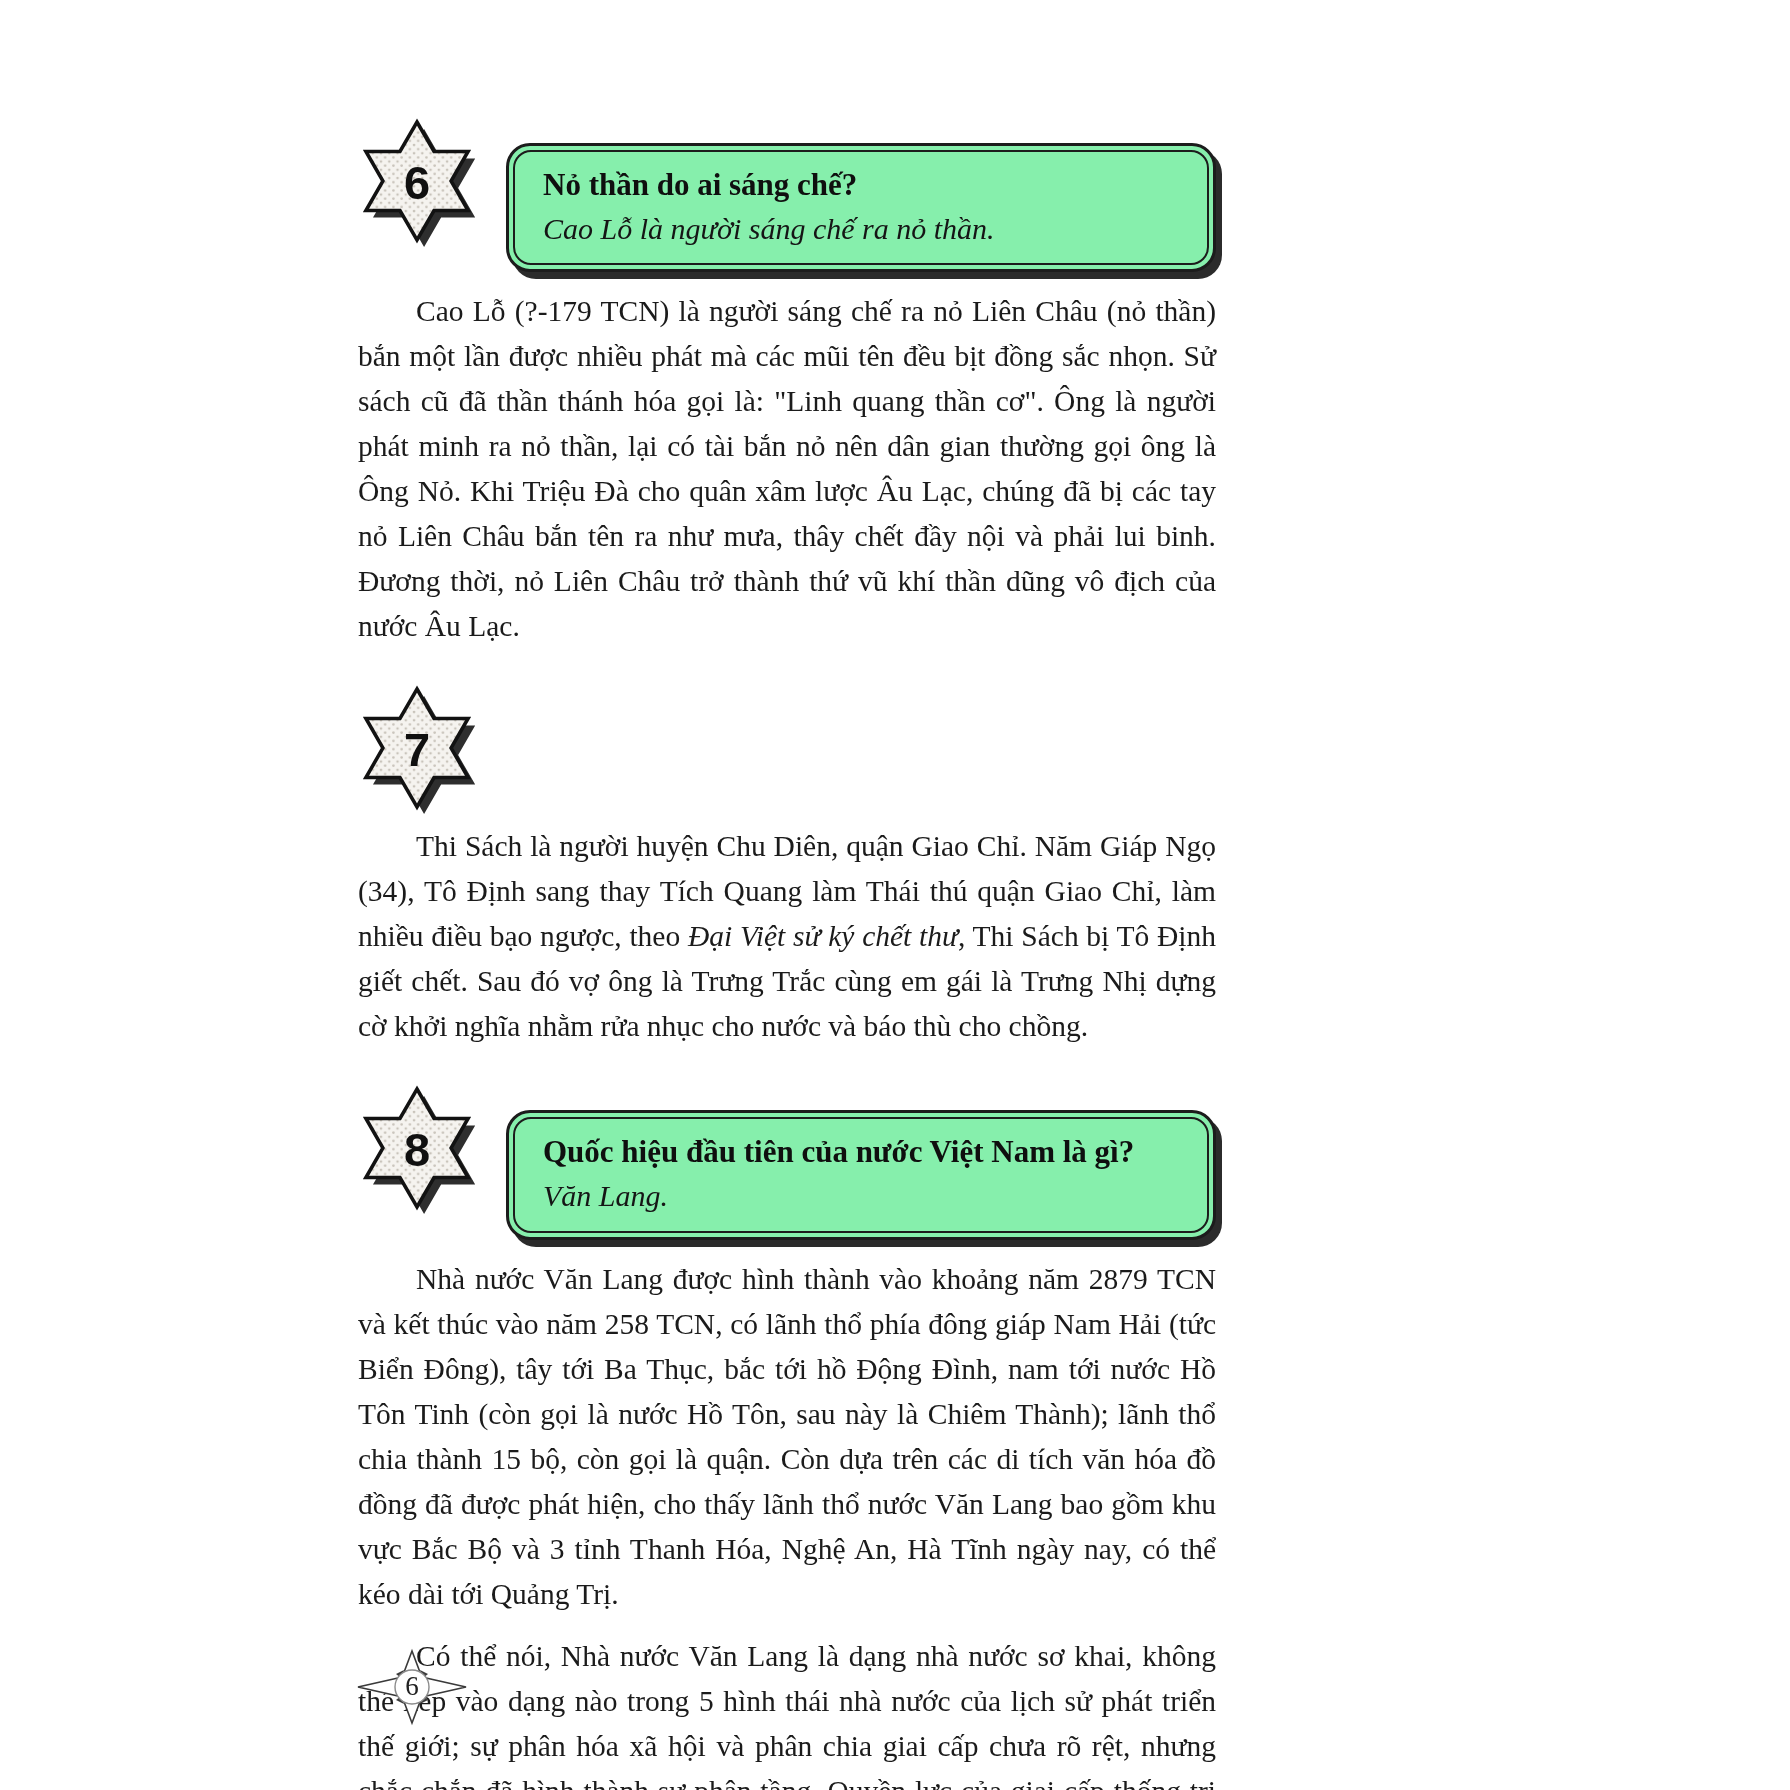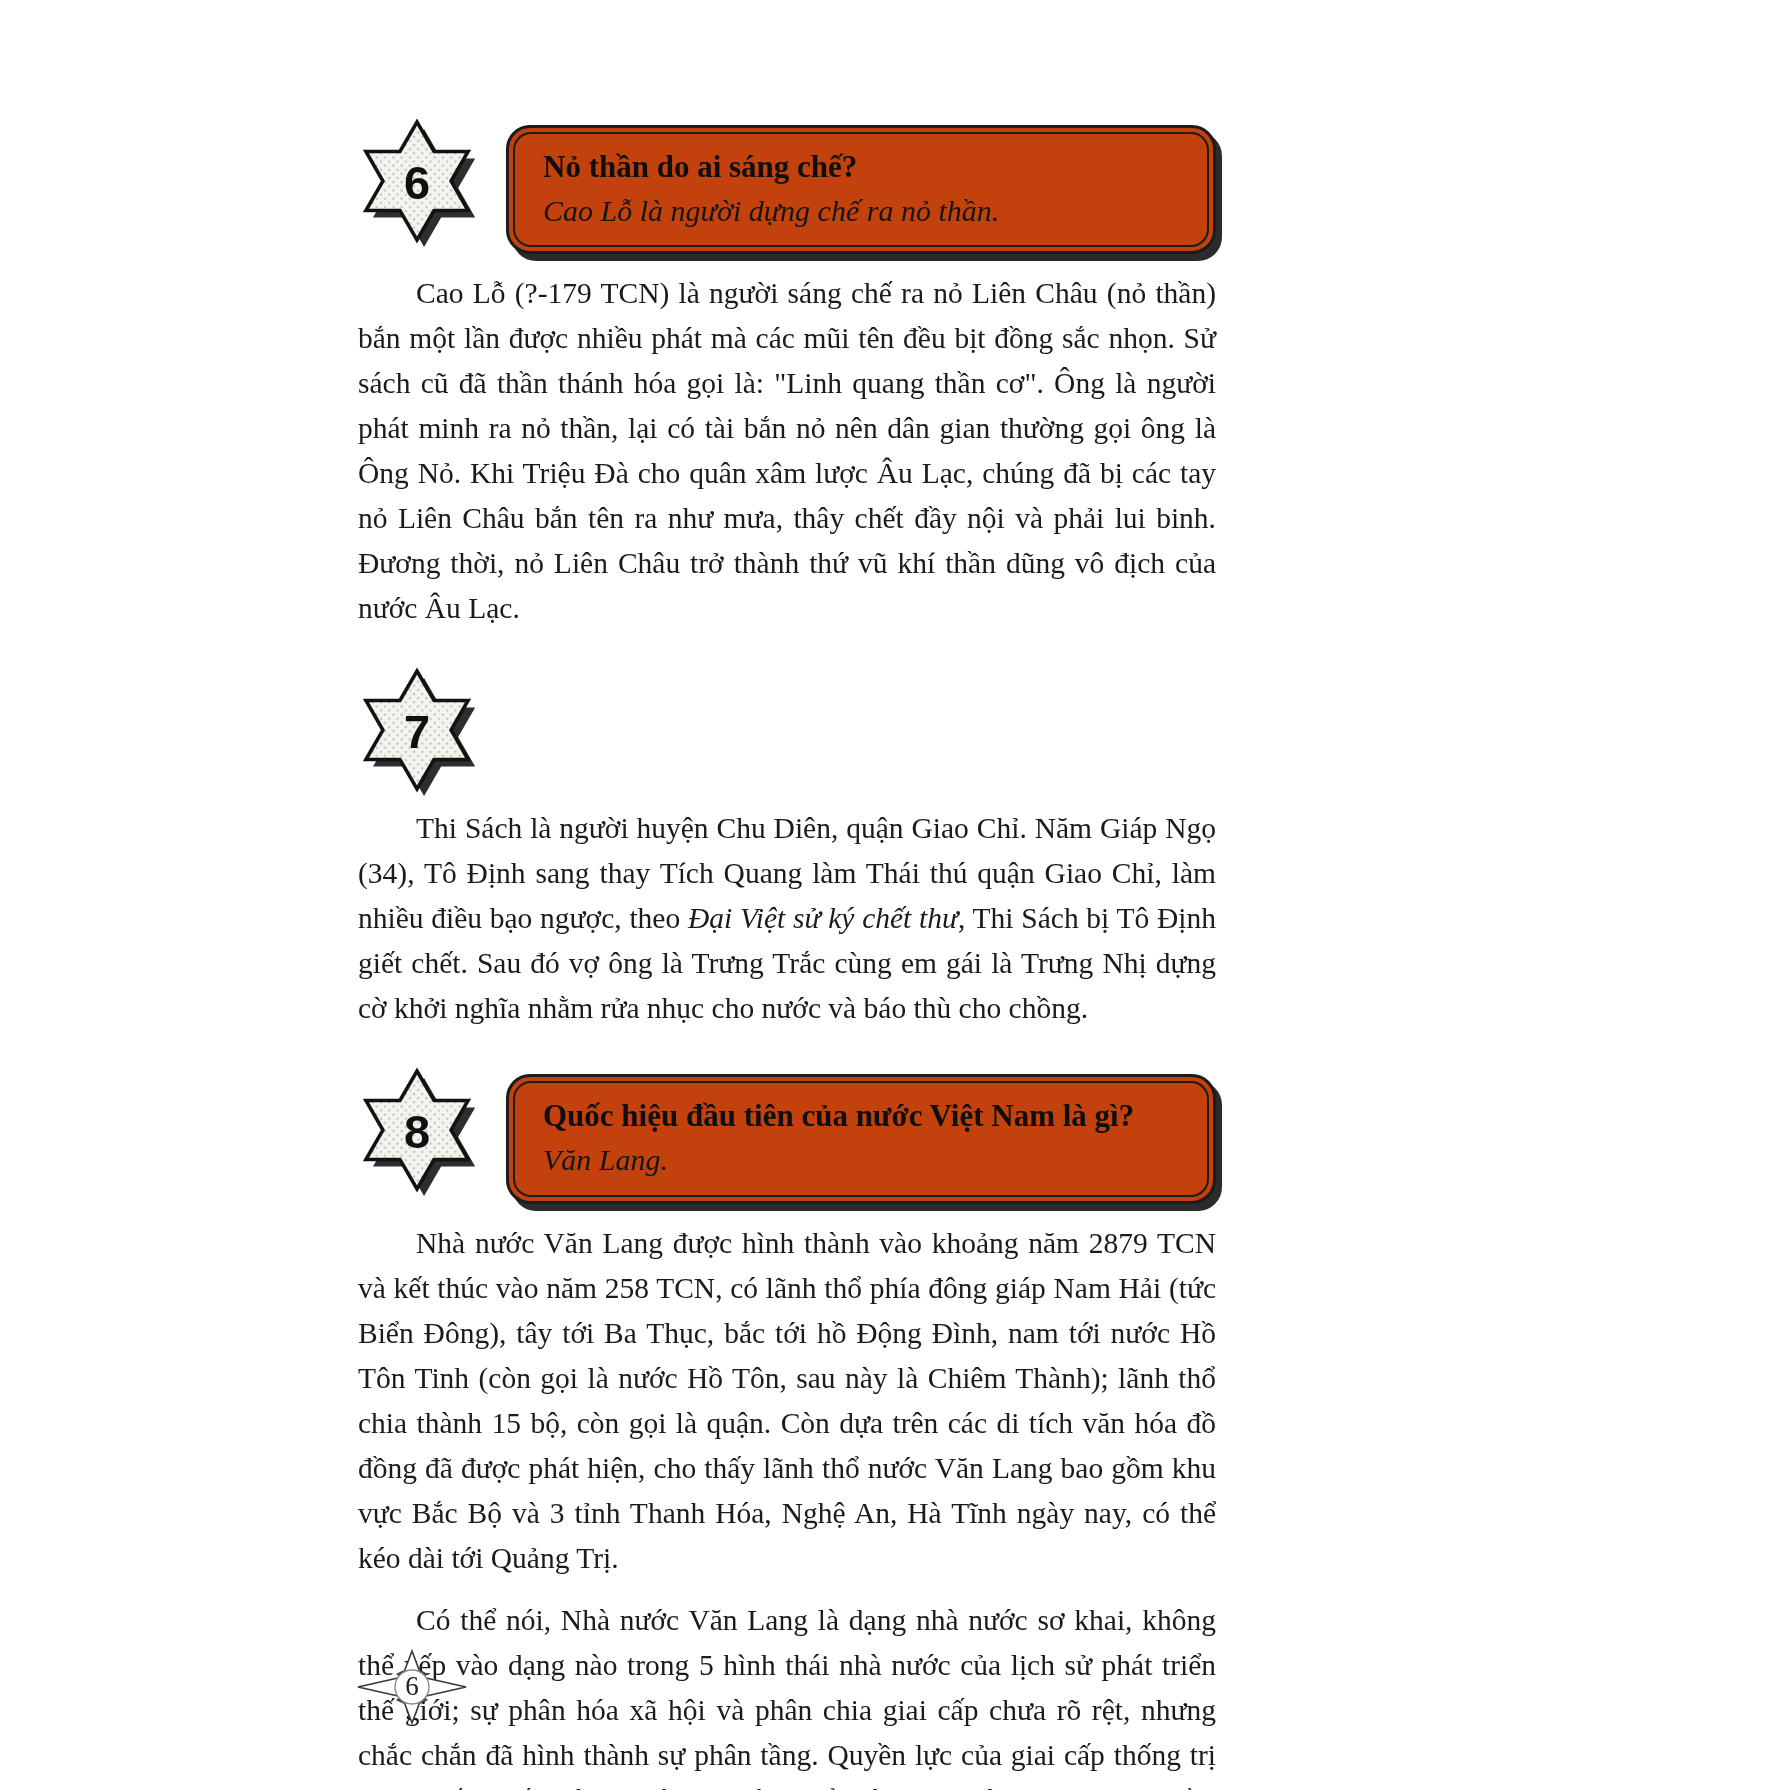--- a/index.html
+++ b/index.html
@@ -34,25 +34,25 @@
     position:absolute; inset:0;
     display:flex; align-items:center; justify-content:center;
     font-family:"Liberation Sans", sans-serif;
     font-weight:bold;
     font-size:47px;
     color:#101010;
     padding-top:2px;
   }
   .qbox {
     flex:1;
-    margin-top:3px;
+    margin-top:21px;
     border:3px solid #1c1c1c;
     border-radius:24px;
     padding:4px;
-    background:#c2410c;
+    background:#86efac;
     box-shadow:6px 7px 0 #2b2b2b;
   }
   .qbox-inner {
     border:2px solid #1c1c1c;
     border-radius:18px;
     padding:12px 28px 14px 28px;
     min-height:88px;
   }
   .q-title {
     font-weight:bold;
@@ -110,21 +110,21 @@
       <div class="star-badge">
         <svg viewBox="0 0 100 100">
           <use href="#hexagram" transform="translate(6,6)" fill="#2e2e2e"></use>
           <use href="#hexagram" fill="url(#dots)" stroke="#121212" stroke-width="3"></use>
         </svg>
         <span class="star-num">6</span>
       </div>
       <div class="qbox">
         <div class="qbox-inner">
           <div class="q-title">Nỏ thần do ai sáng chế?</div>
-          <div class="q-answer">Cao Lỗ là người dựng chế ra nỏ thần.</div>
+          <div class="q-answer">Cao Lỗ là người sáng chế ra nỏ thần.</div>
         </div>
       </div>
     </div>
     <p class="para"><span>Cao Lỗ (?-179 TCN) là người sáng chế ra nỏ Liên Châu (nỏ thần) bắn một lần được nhiều phát mà các mũi tên đều bịt đồng sắc nhọn. Sử sách cũ đã thần thánh hóa gọi là: "Linh quang thần cơ". Ông là người phát minh ra nỏ thần, lại có tài bắn nỏ nên dân gian thường gọi ông là Ông Nỏ. Khi Triệu Đà cho quân xâm lược Âu Lạc, chúng đã bị các tay nỏ Liên Châu bắn tên ra như mưa, thây chết đầy nội và phải lui binh. Đương thời, nỏ Liên Châu trở thành thứ vũ khí thần dũng vô địch của nước Âu Lạc.</span></p>
 
     <div class="qa-head">
       <div class="star-badge">
         <svg viewBox="0 0 100 100">
           <use href="#hexagram" transform="translate(6,6)" fill="#2e2e2e"></use>
           <use href="#hexagram" fill="url(#dots)" stroke="#121212" stroke-width="3"></use>

